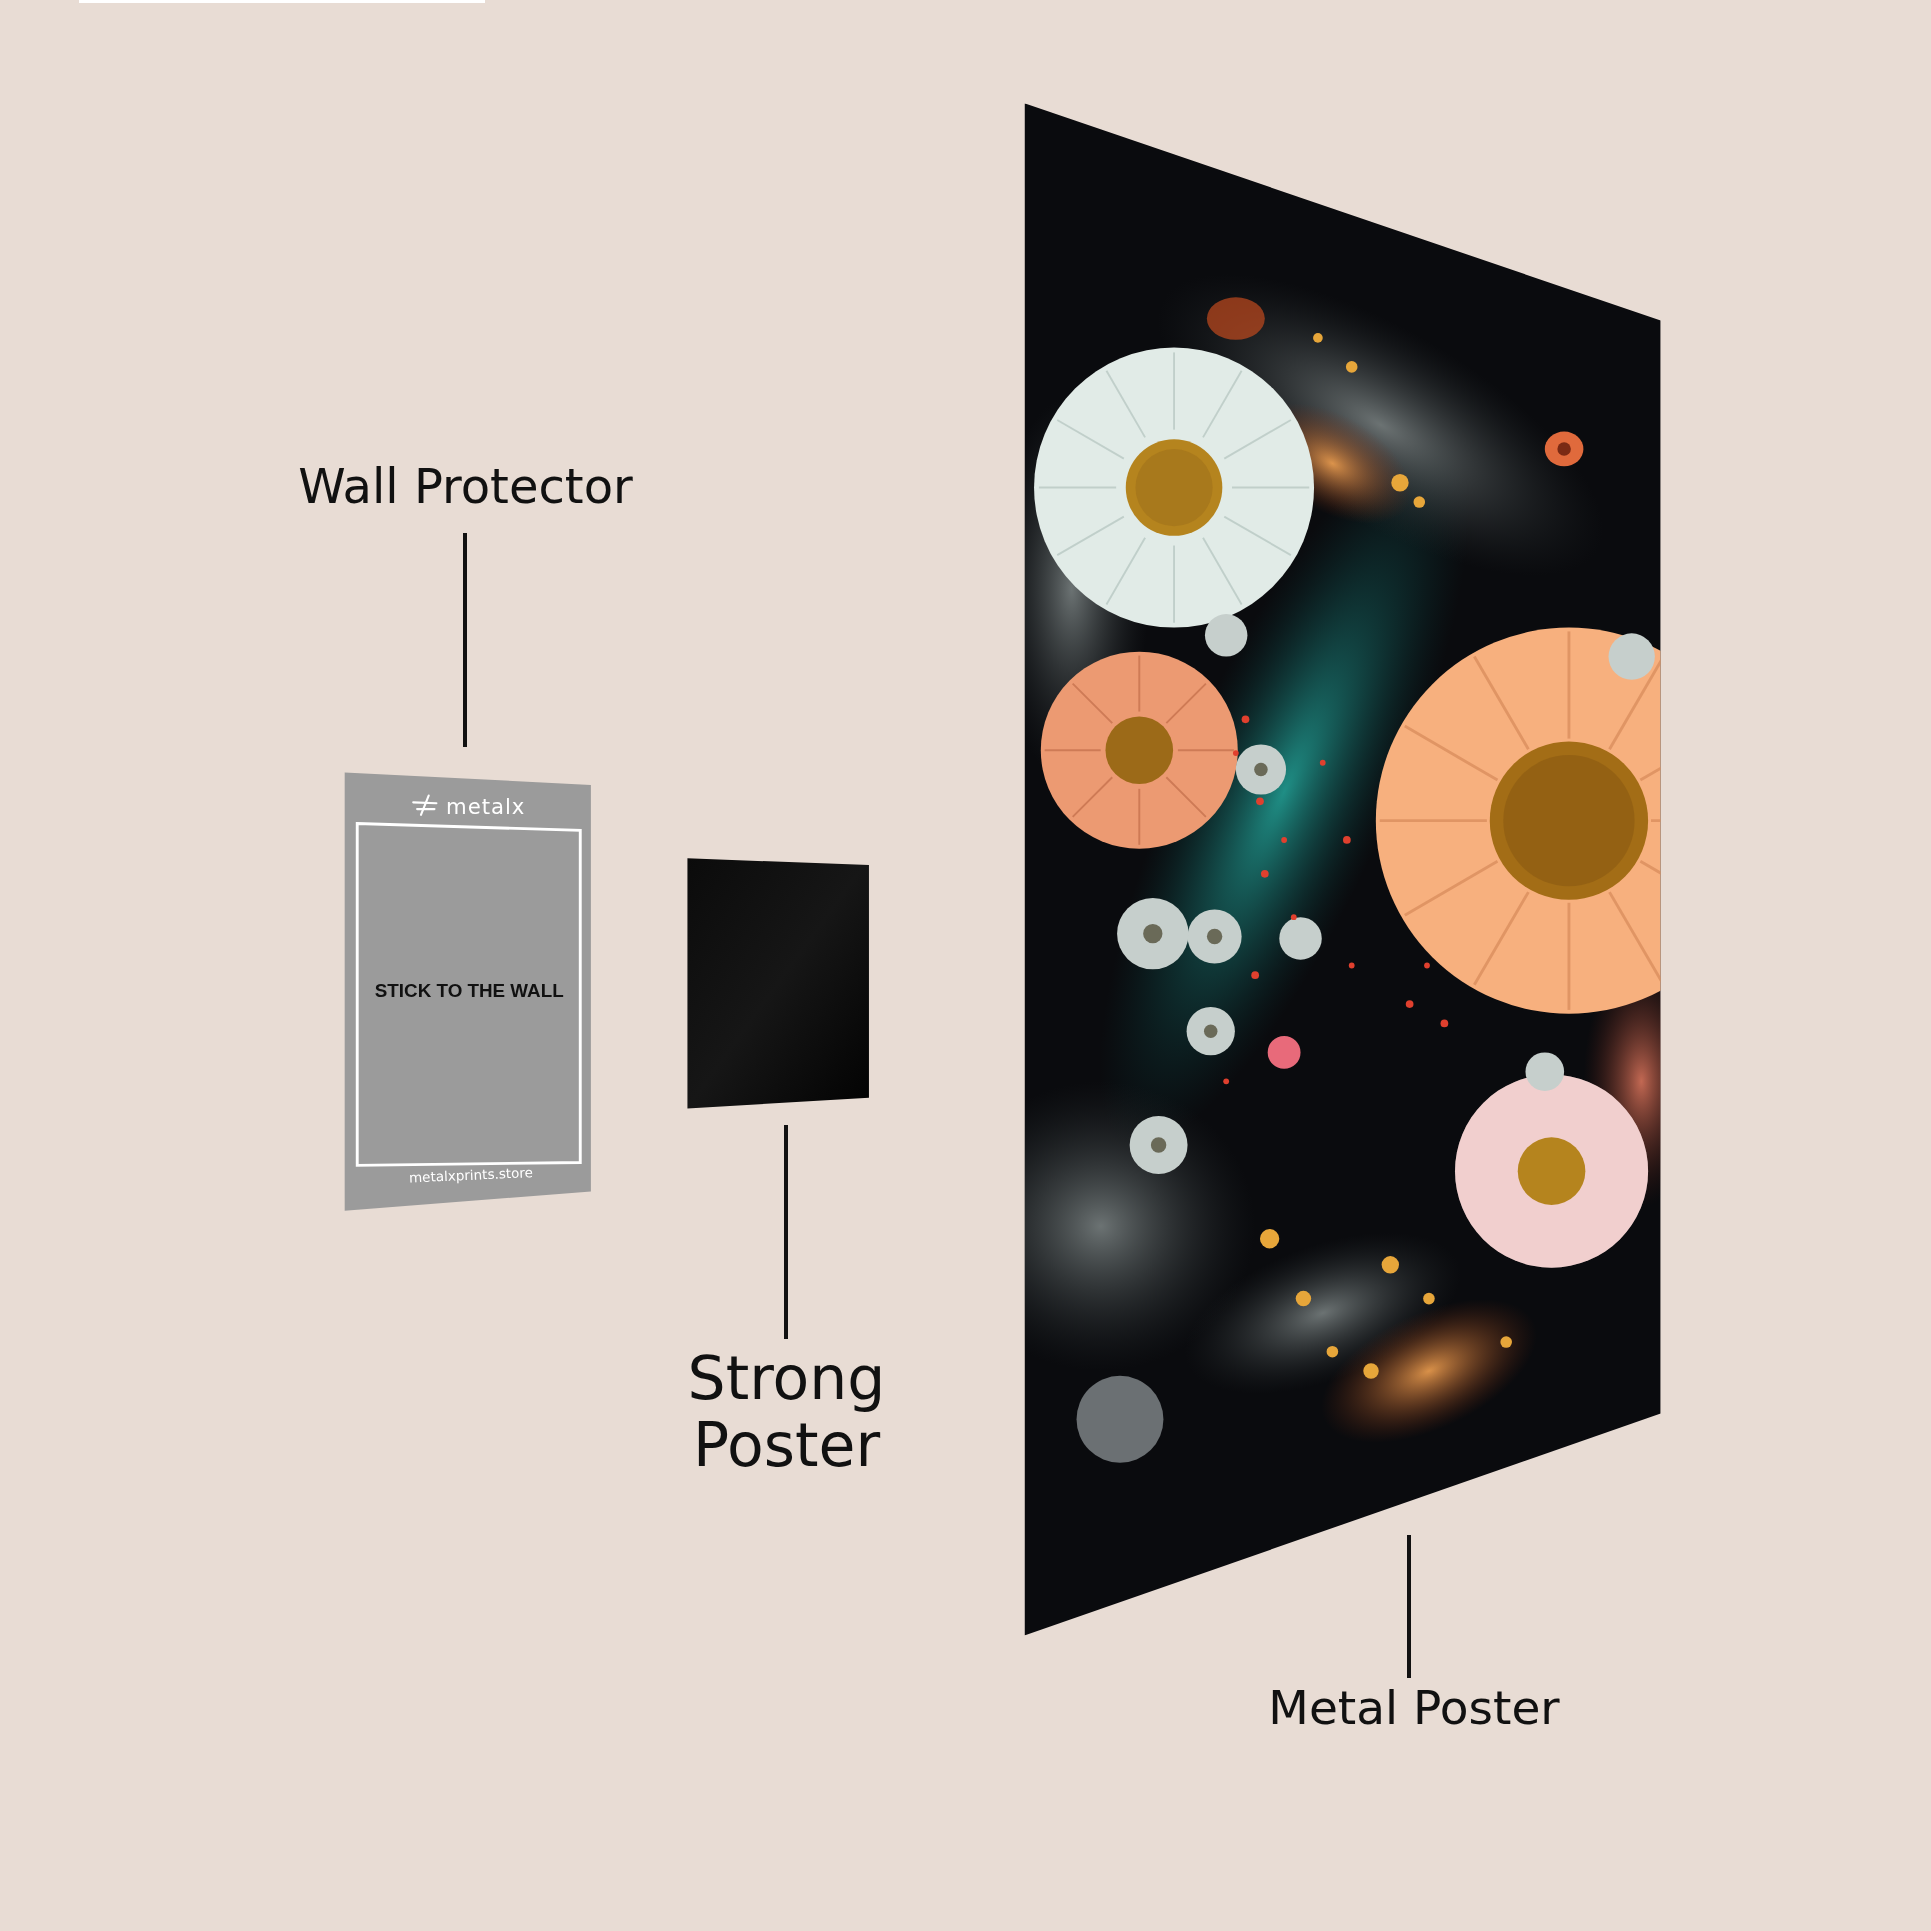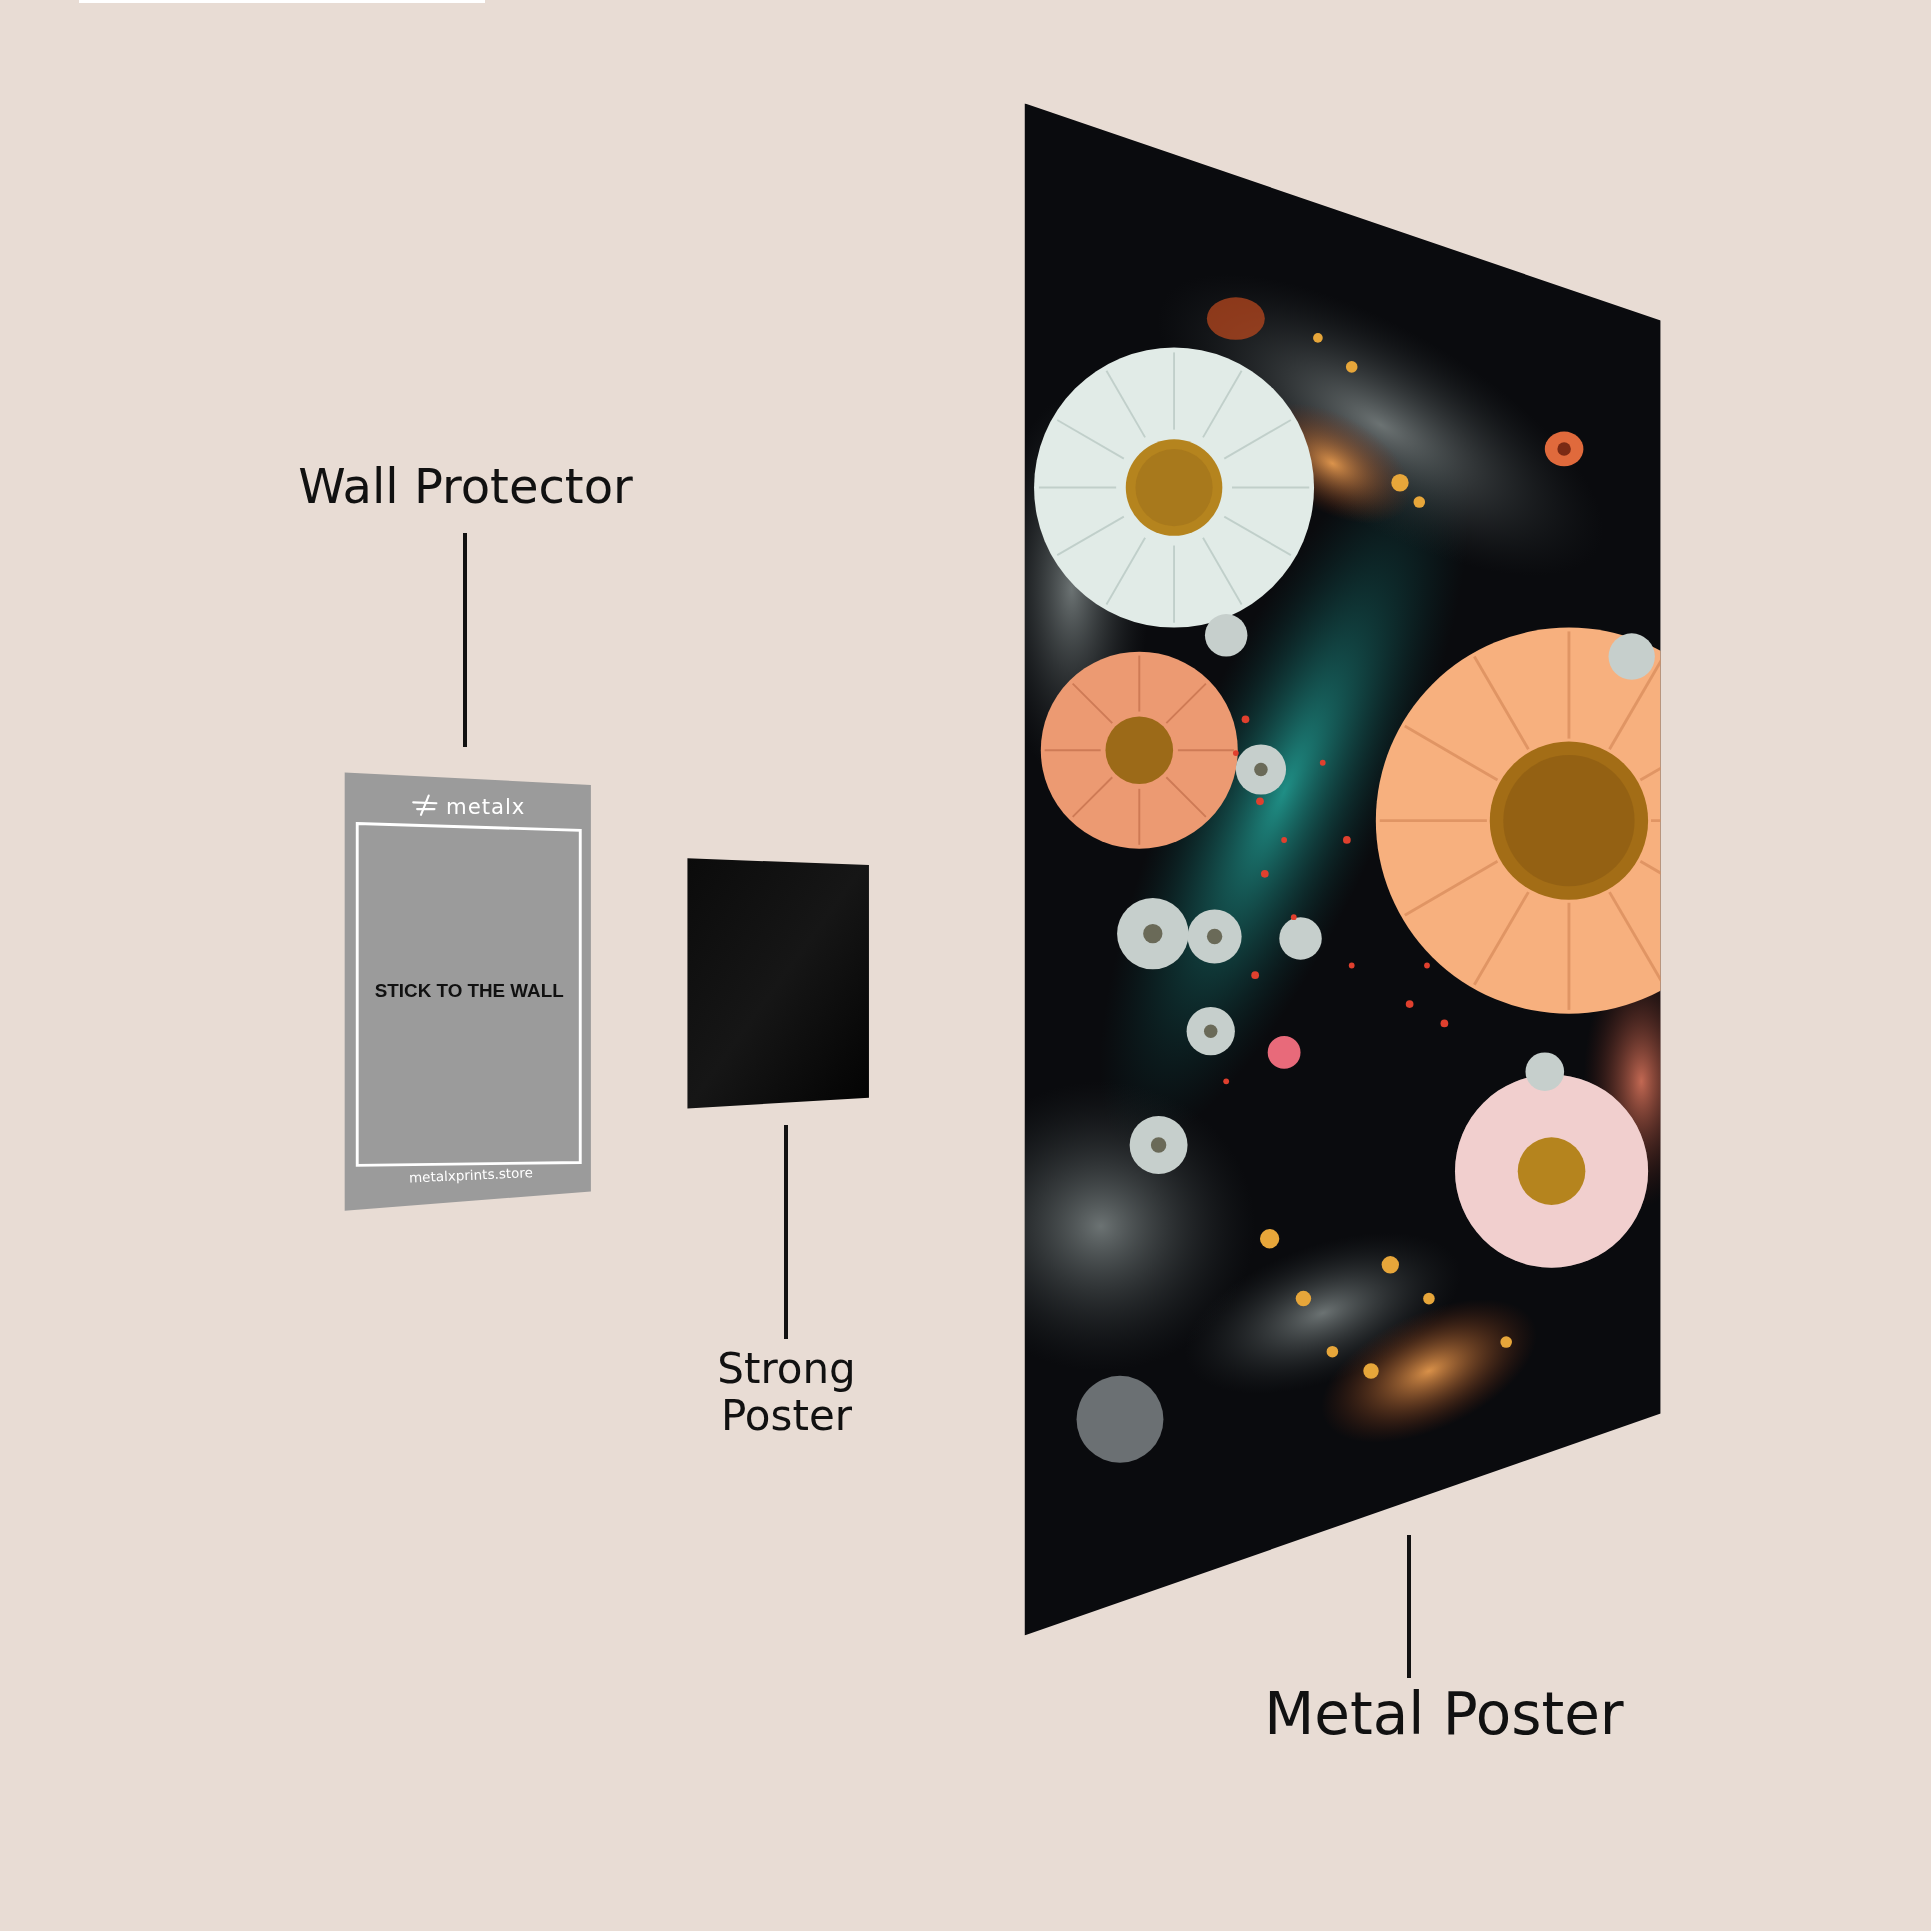--- a/index.html
+++ b/index.html
@@ -18,27 +18,27 @@
     svg { position:absolute; left:0; top:0; }
   </style>
 </head>
 <body>
 
 <div class="topbar"></div>
 
 <div class="label" style="left:224px; top:460px; width:483px; font-size:48px;">Wall Protector</div>
 <div class="leader" style="left:463px; top:533px; height:214px;"></div>
 
-<div class="label" style="left:637px; top:1345px; width:299px; font-size:42px;">
+<div class="label" style="left:637px; top:1345px; width:299px; font-size:60px;">
   <div>Strong</div>
   <div>Poster</div>
 </div>
 <div class="leader" style="left:784px; top:1125px; height:214px;"></div>
 
-<div class="label" style="left:1198px; top:1682px; width:492px; font-size:58px;">Metal Poster</div>
+<div class="label" style="left:1168px; top:1682px; width:492px; font-size:47px;">Metal Poster</div>
 <div class="leader" style="left:1407px; top:1535px; height:143px;"></div>
 
 <svg width="1931" height="1931" viewBox="0 0 2000 2000">
   <defs>
     <clipPath id="posterClip">
         <polygon points="1061,107 1720,332 1720,1464 1061,1694"></polygon>
       </clipPath>
     <linearGradient id="magGrad" x1="0" y1="0" x2="1" y2="1">
       <stop offset="0" stop-color="#0b0b0b"></stop>
         <stop offset="0.5" stop-color="#161616"></stop>

